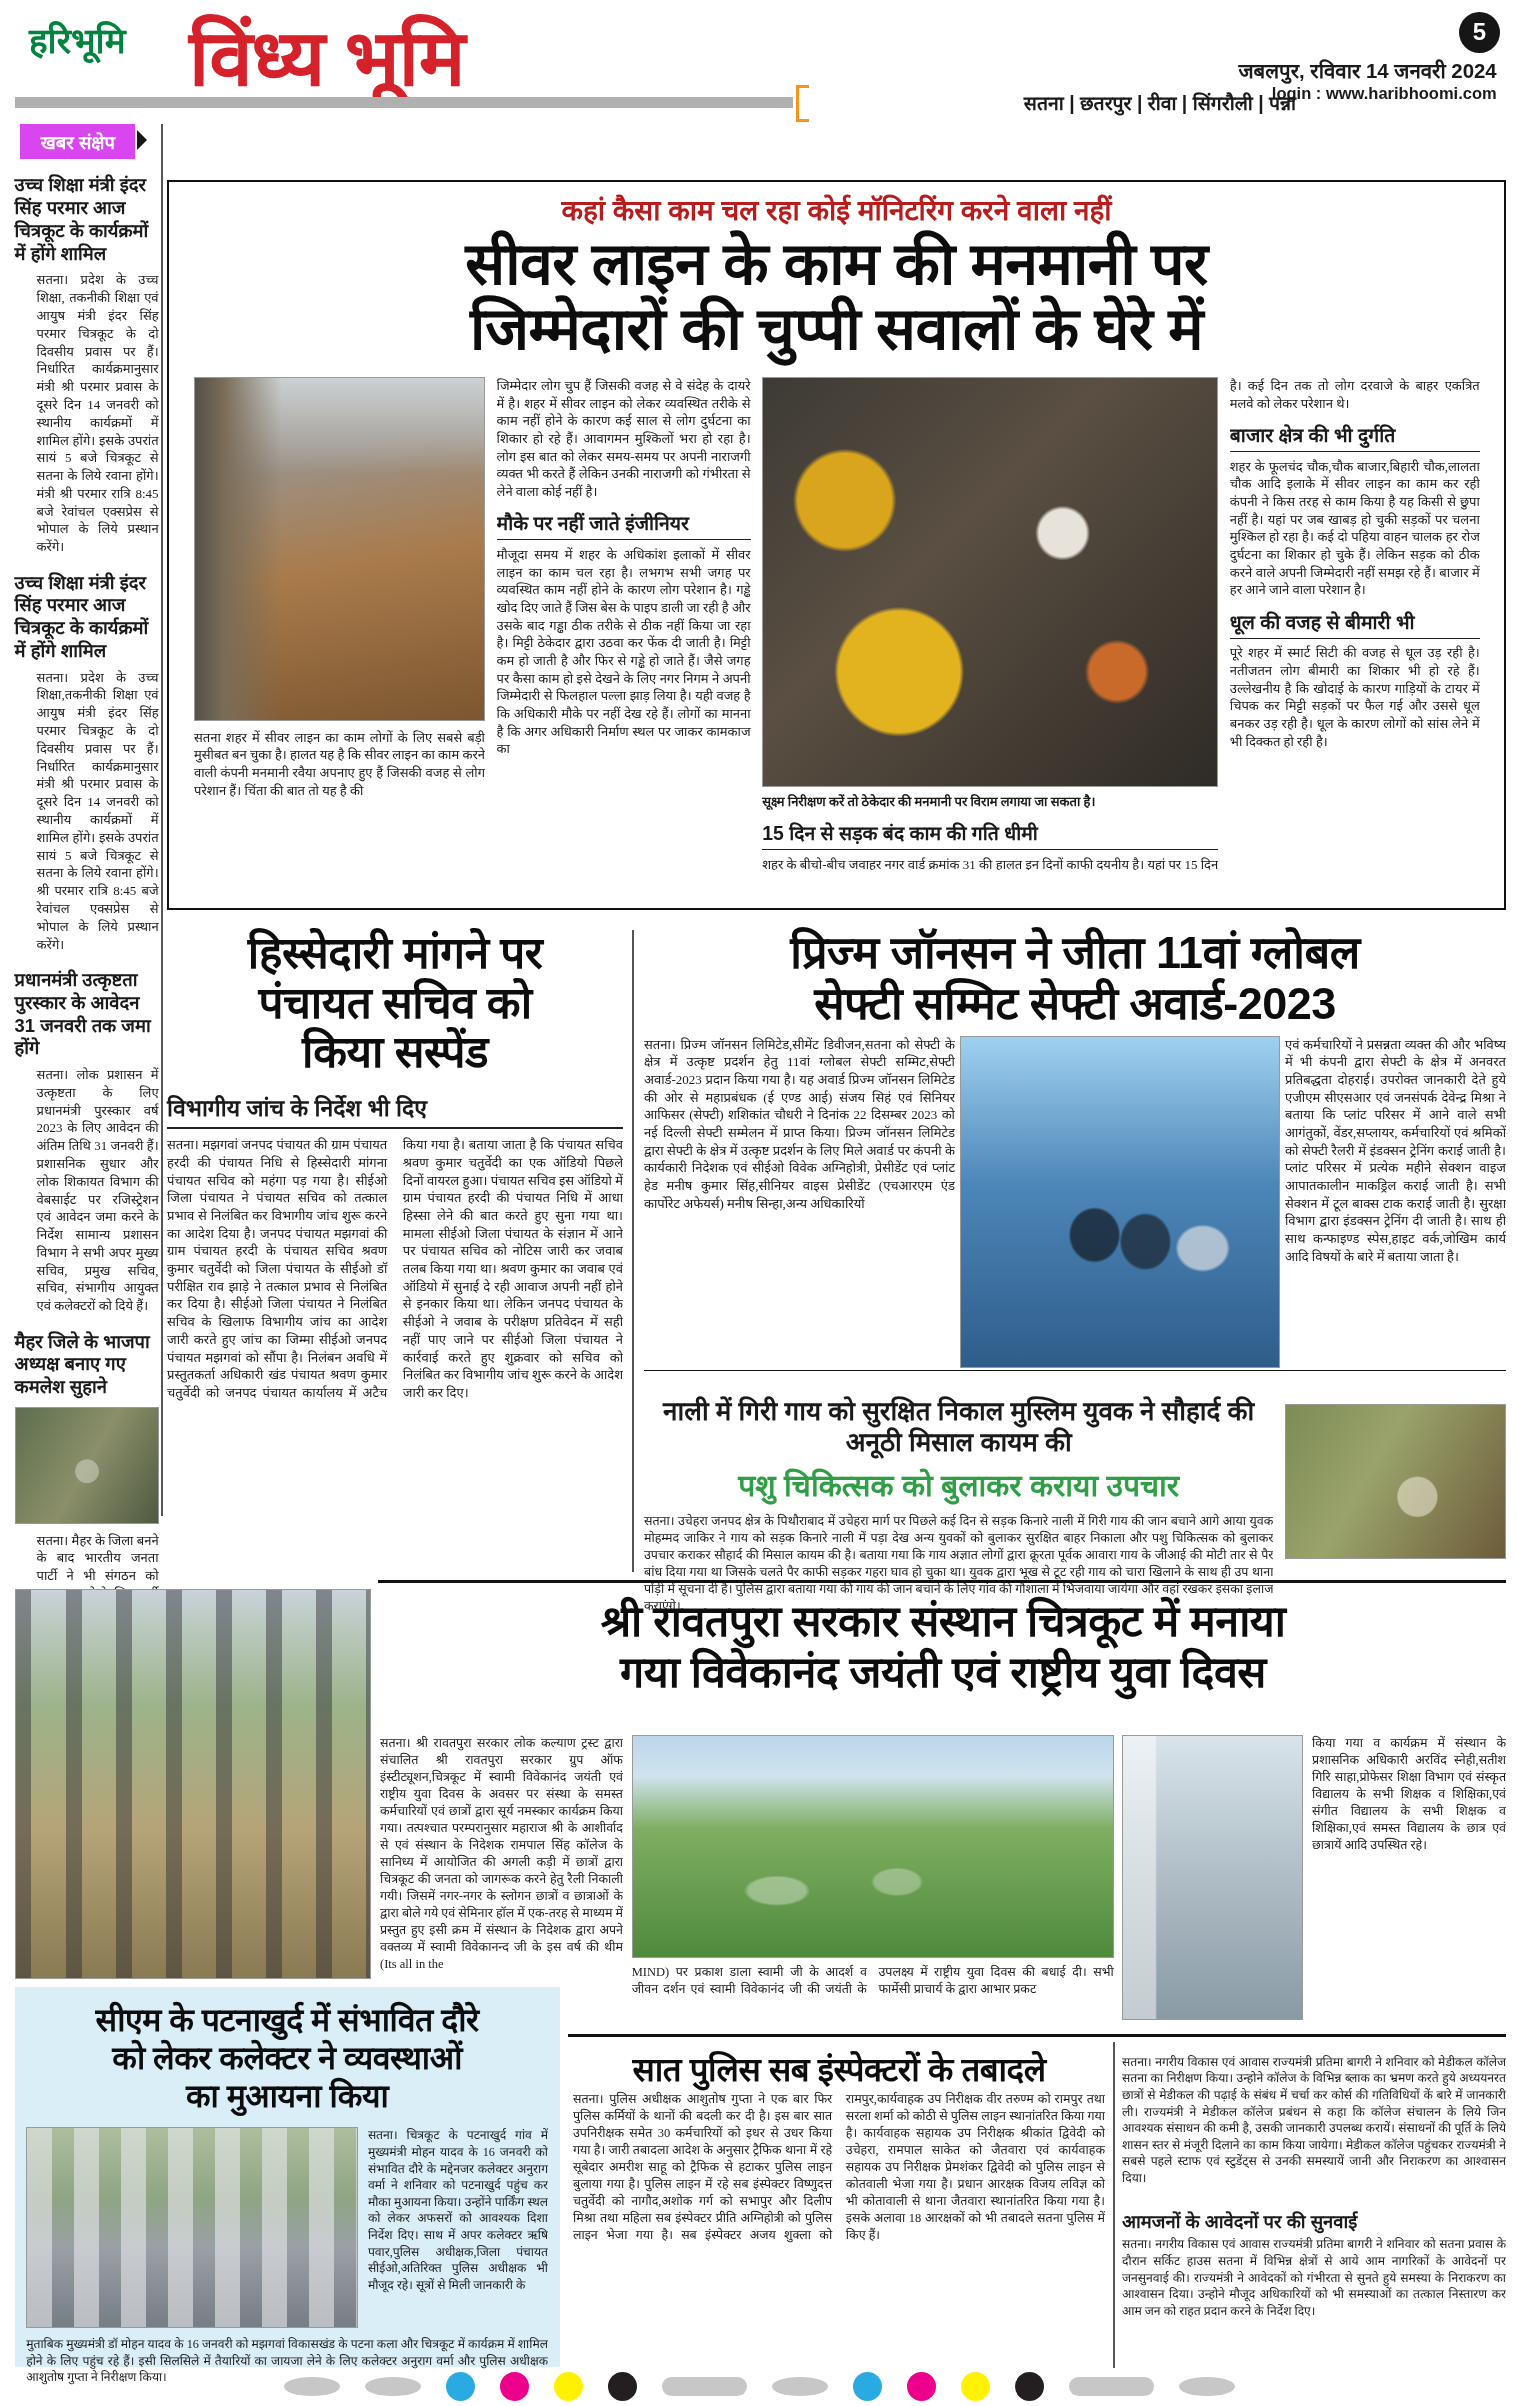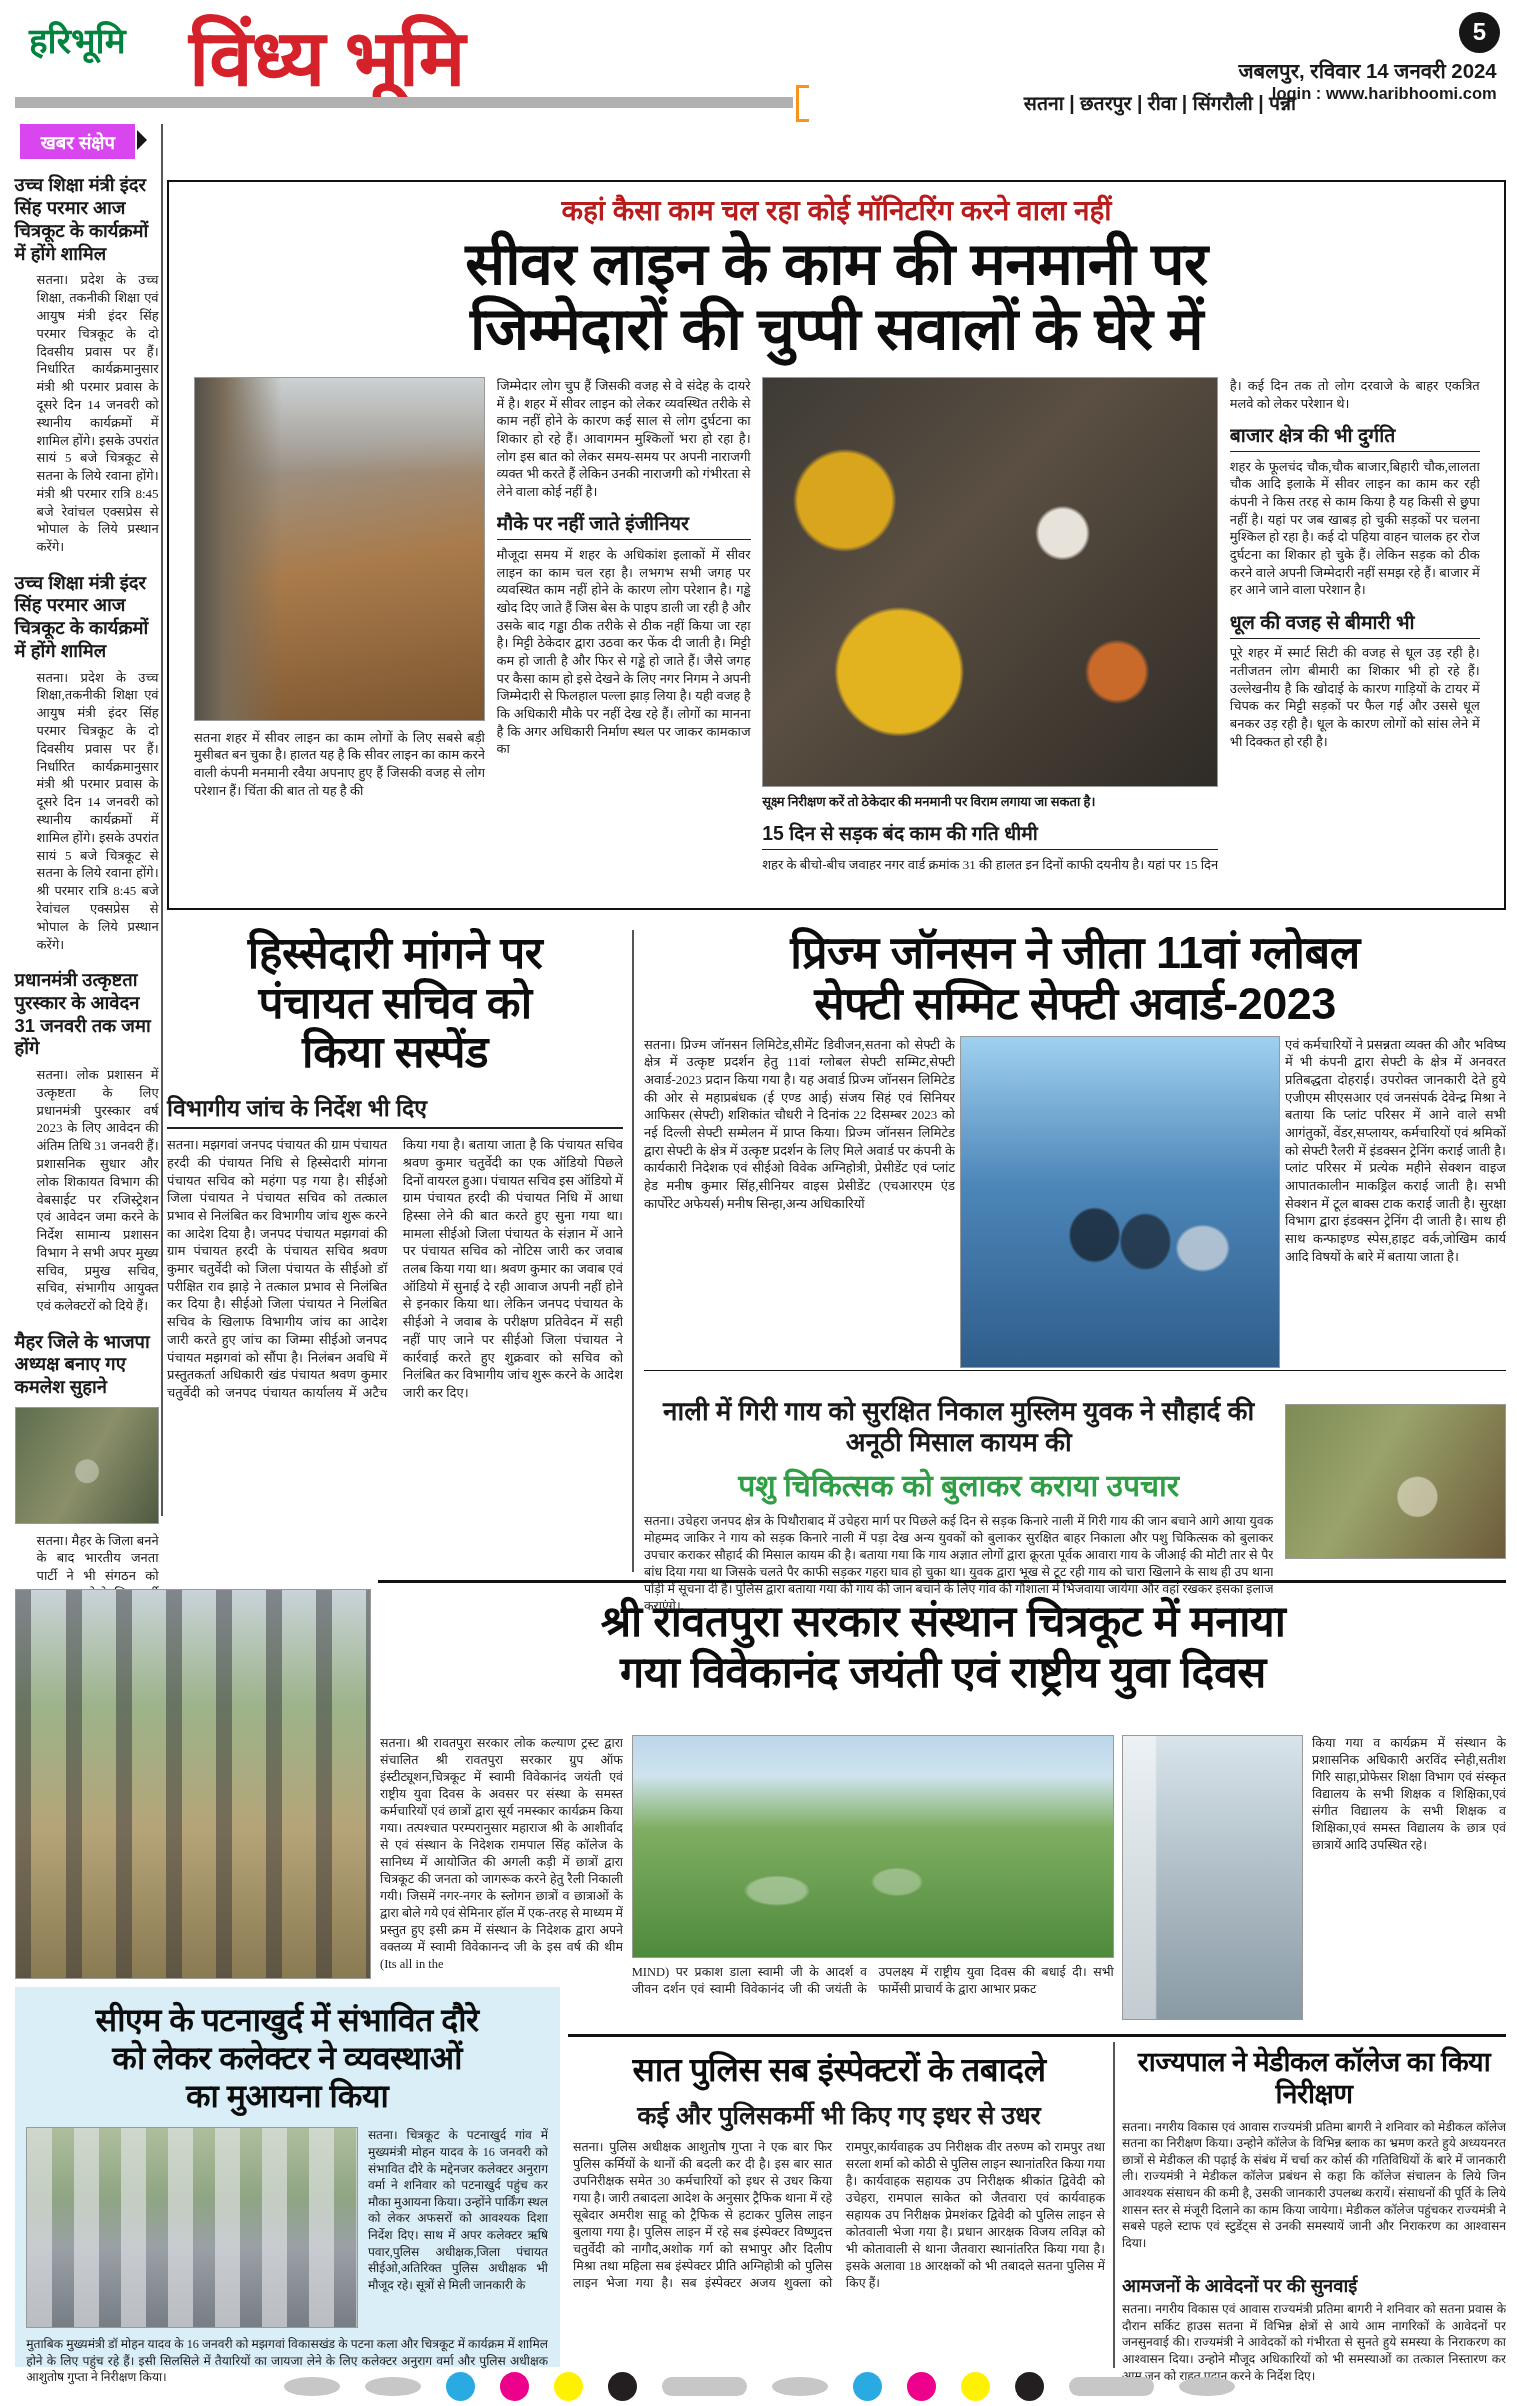--- a/index.html
+++ b/index.html
@@ -224,27 +224,25 @@
     <div id="blue-row">
       <div class="photo ph-cars" style="width:330px;flex:none;"></div>
       <div class="body-txt clip smalltxt" style="height:199px;">सतना। चित्रकूट के पटनाखुर्द गांव में मुख्यमंत्री मोहन यादव के 16 जनवरी को संभावित दौरे के मद्देनजर कलेक्टर अनुराग वर्मा ने शनिवार को पटनाखुर्द पहुंच कर मौका मुआयना किया। उन्होंने पार्किंग स्थल को लेकर अफसरों को आवश्यक दिशा निर्देश दिए। साथ में अपर कलेक्टर ऋषि पवार,पुलिस अधीक्षक,जिला पंचायत सीईओ,अतिरिक्त पुलिस अधीक्षक भी मौजूद रहे। सूत्रों से मिली जानकारी के</div>
     </div>
     <div class="body-txt smalltxt clip" style="margin-top:7.8px;height:89px;">मुताबिक मुख्यमंत्री डॉ मोहन यादव के 16 जनवरी को मझगवां विकासखंड के पटना कला और चित्रकूट में कार्यक्रम में शामिल होने के लिए पहुंच रहे हैं। इसी सिलसिले में तैयारियों का जायजा लेने के लिए कलेक्टर अनुराग वर्मा और पुलिस अधीक्षक आशुतोष गुप्ता ने निरीक्षण किया।</div>
   </div>
 
   <div class="abs hline" style="left:568px;top:2034px;width:938px;"></div>
   <div class="abs" id="police">
     <div id="police-h" class="hl">सात पुलिस सब इंस्पेक्टरों के तबादले</div>
-    <div id="police-sub">कई और पुलिसकर्मी भी किए गए इधर से उधर</div>
     <div id="police-body" class="body-txt">सतना। पुलिस अधीक्षक आशुतोष गुप्ता ने एक बार फिर पुलिस कर्मियों के थानों की बदली कर दी है। इस बार सात उपनिरीक्षक समेत 30 कर्मचारियों को इधर से उधर किया गया है। जारी तबादला आदेश के अनुसार ट्रैफिक थाना में रहे सूबेदार अमरीश साहू को ट्रैफिक से हटाकर पुलिस लाइन बुलाया गया है। पुलिस लाइन में रहे सब इंस्पेक्टर विष्णुदत्त चतुर्वेदी को नागौद,अशोक गर्ग को सभापुर और दिलीप मिश्रा तथा महिला सब इंस्पेक्टर प्रीति अग्निहोत्री को पुलिस लाइन भेजा गया है। सब इंस्पेक्टर अजय शुक्ला को रामपुर,कार्यवाहक उप निरीक्षक वीर तरुण्म को रामपुर तथा सरला शर्मा को कोठी से पुलिस लाइन स्थानांतरित किया गया है। कार्यवाहक सहायक उप निरीक्षक श्रीकांत द्विवेदी को उचेहरा, रामपाल साकेत को जैतवारा एवं कार्यवाहक सहायक उप निरीक्षक प्रेमशंकर द्विवेदी को पुलिस लाइन से कोतवाली भेजा गया है। प्रधान आरक्षक विजय लविज्ञ को भी कोतावाली से थाना जैतवारा स्थानांतरित किया गया है। इसके अलावा 18 आरक्षकों को भी तबादले सतना पुलिस में किए हैं।</div>
   </div>
   <div class="abs vline" style="left:1113px;top:2042px;height:326px;"></div>
 
   <div class="abs" id="governor">
-    <div id="gov-h" class="hl">राज्यपाल ने मेडीकल कॉलेज का किया निरीक्षण</div>
     <div class="body-txt smalltxt clip" style="margin-top:7.8px;height:146px;">सतना। नगरीय विकास एवं आवास राज्यमंत्री प्रतिमा बागरी ने शनिवार को मेडीकल कॉलेज सतना का निरीक्षण किया। उन्होने कॉलेज के विभिन्न ब्लाक का भ्रमण करते हुये अध्ययनरत छात्रों से मेडीकल की पढ़ाई के संबंध में चर्चा कर कोर्स की गतिविधियों कें बारे में जानकारी ली। राज्यमंत्री ने मेडीकल कॉलेज प्रबंधन से कहा कि कॉलेज संचालन के लिये जिन आवश्यक संसाधन की कमी है, उसकी जानकारी उपलब्ध करायें। संसाधनों की पूर्ति के लिये शासन स्तर से मंजूरी दिलाने का काम किया जायेगा। मेडीकल कॉलेज पहुंचकर राज्यमंत्री ने सबसे पहले स्टाफ एवं स्टुडेंट्स से उनकी समस्यायें जानी और निराकरण का आश्वासन दिया।</div>
     <div id="gov-sub">आमजनों के आवेदनों पर की सुनवाई</div>
     <div class="body-txt smalltxt clip" style="height:115px;">सतना। नगरीय विकास एवं आवास राज्यमंत्री प्रतिमा बागरी ने शनिवार को सतना प्रवास के दौरान सर्किट हाउस सतना में विभिन्न क्षेत्रों से आये आम नागरिकों के आवेदनों पर जनसुनवाई की। राज्यमंत्री ने आवेदकों को गंभीरता से सुनते हुये समस्या के निराकरण का आश्वासन दिया। उन्होने मौजूद अधिकारियों को भी समस्याओं का तत्काल निस्तारण कर आम जन को राहत प्रदान करने के निर्देश दिए।</div>
   </div>
 
   <div class="abs" id="cmyk">
     <div class="gellipse"></div>
     <div class="gellipse"></div>
     <div class="dot" style="background:#29abe2;"></div>
     <div class="dot" style="background:#ec008c;"></div>

